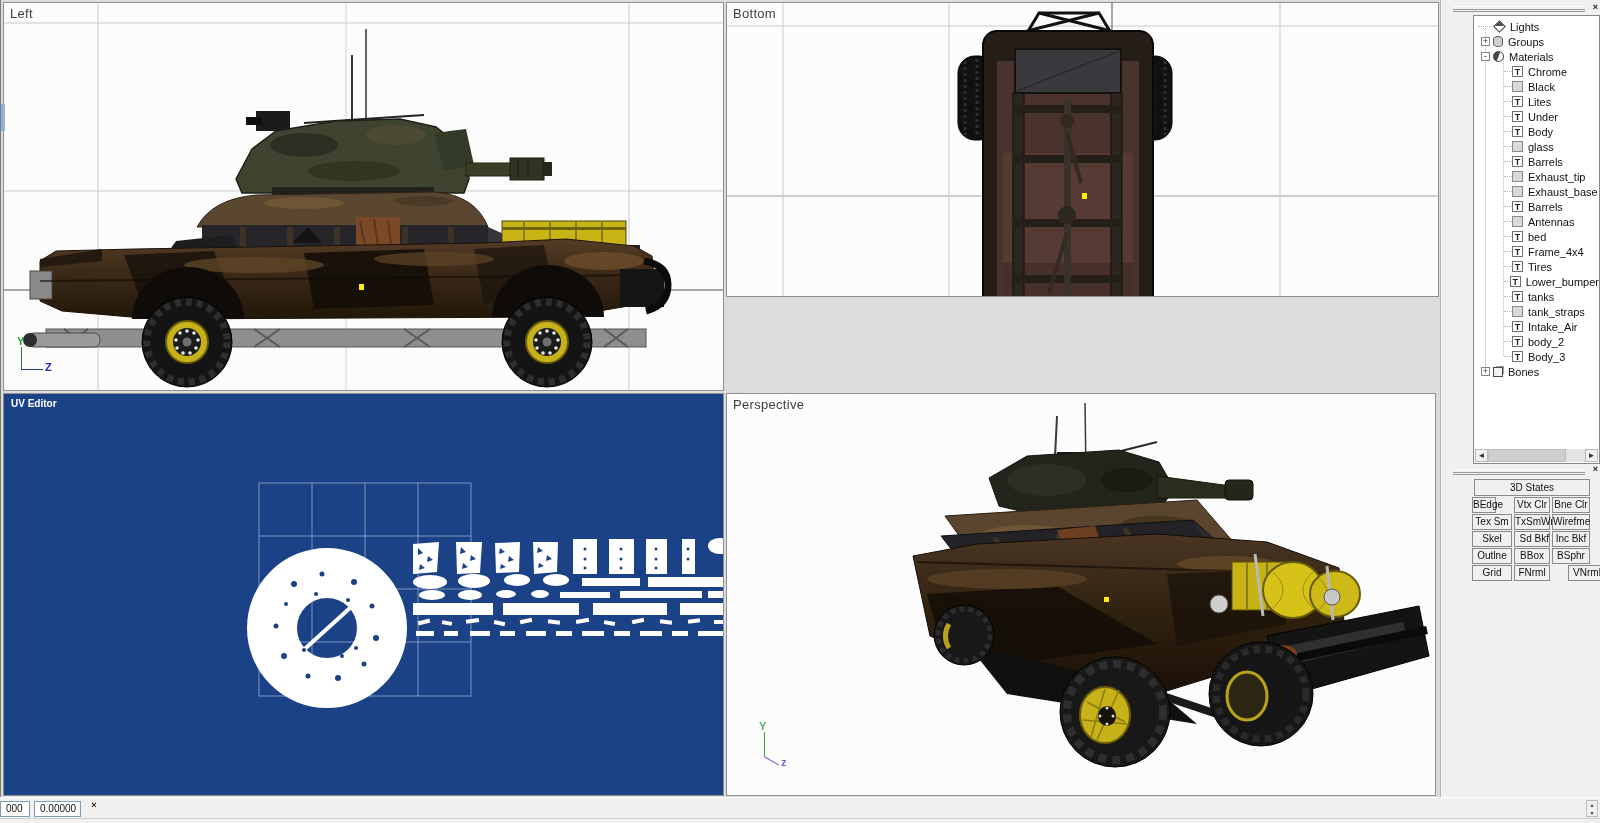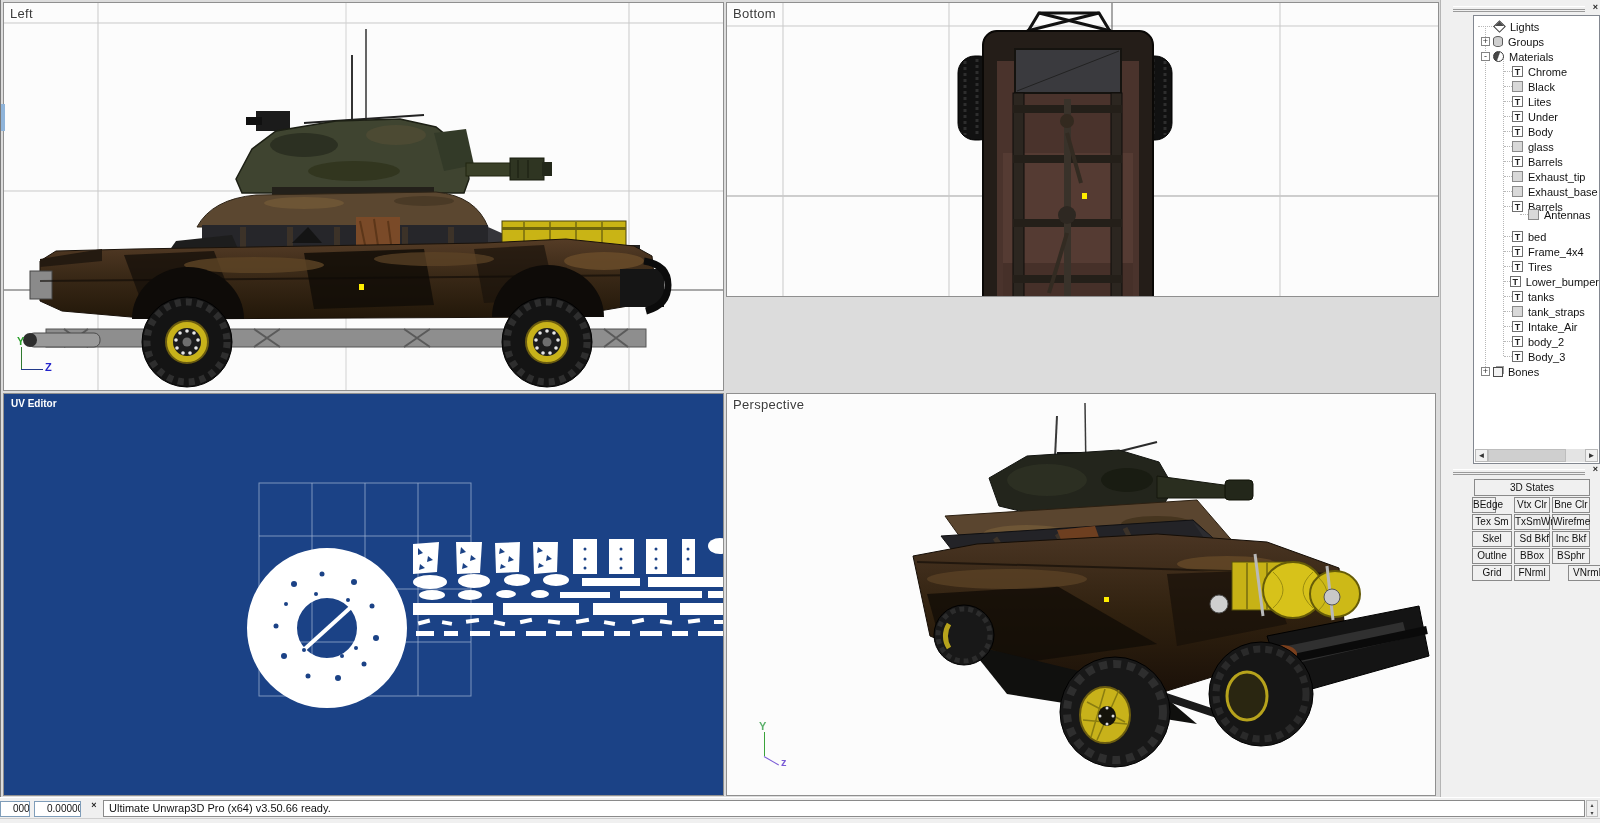--- a/index.html
+++ b/index.html
@@ -60,21 +60,21 @@
   .scroll-track { flex:1; }
 
   .states-title { position:absolute; left:33px; top:479px; width:116px; height:17px; background:#f0f0f0;
     border:1px solid #8a8a8a; font-size:10px; color:#111; text-align:center; line-height:15px; }
   .sbtn { position:absolute; height:16px; background:#f0f0f0; border:1px solid #8a8a8a; font-size:10px; color:#111;
     text-align:center; line-height:14px; cursor:default; }
 
   
   .status-bar { position:absolute; left:0; top:797px; width:1600px; height:21px; background:#f0f0f0; border-top:1px solid #ffffff; }
   .num-field { position:absolute; top:3px; height:16px; background:#ffffff; border:1px solid #7f9db9;
-    font-size:10px; color:#111; line-height:14px; padding-left:12px; overflow:hidden; }
+    font-size:10px; color:#111; line-height:14px; padding-left:5px; overflow:hidden; }
   .mini-close { position:absolute; left:88px; top:2px; width:12px; height:11px; font-size:9px; font-weight:bold;
     color:#222; text-align:center; line-height:10px; }
   .msg-field { position:absolute; left:103px; top:2px; width:1482px; height:17px; background:#ffffff;
     border:1px solid #8a8a8a; font-size:11px; color:#111; line-height:15px; padding-left:5px; white-space:nowrap; overflow:hidden; }
   .spinner { position:absolute; left:1586px; top:2px; width:12px; height:17px; background:#f0f0f0; border:1px solid #bdbdbd;
     font-size:6px; color:#444; text-align:center; line-height:8px; }
   .bottom-strip { position:absolute; left:0; top:818px; width:1600px; height:5px; background:#f0f0f0; border-top:1px solid #cfcfcf; }
 </style>
 </head>
 <body>
@@ -586,21 +586,21 @@
       <div class="trow" style="top:168px;">
         <span class="stub" style="width:8px; margin-left:30px;"></span>
         <span class="ico ico-plain"></span>
         <span class="tlabel">Exhaust_base</span>
       </div>
       <div class="trow" style="top:183px;">
         <span class="stub" style="width:8px; margin-left:30px;"></span>
         <span class="ico ico-tex">T</span>
         <span class="tlabel">Barrels</span>
       </div>
-      <div class="trow" style="top:191px;padding-left:16px;">
+      <div class="trow" style="top:198px;">
         <span class="stub" style="width:8px; margin-left:30px;"></span>
         <span class="ico ico-plain"></span>
         <span class="tlabel">Antennas</span>
       </div>
       <div class="trow" style="top:213px;">
         <span class="stub" style="width:8px; margin-left:30px;"></span>
         <span class="ico ico-tex">T</span>
         <span class="tlabel">bed</span>
       </div>
       <div class="trow" style="top:228px;">
@@ -678,19 +678,18 @@
   <div class="sbtn" style="left:111px; top:548px; width:38px;">BSphr</div>
   <div class="sbtn" style="left:31px; top:565px; width:40px;">Grid</div>
   <div class="sbtn" style="left:73px; top:565px; width:36px;">FNrml</div>
   <div class="sbtn" style="left:111px; top:565px; width:38px;margin-left:16px;">VNrml</div>
 </div>
 
 <div class="status-bar">
   <div class="num-field" style="left:0px; width:30px;">000</div>
   <div class="num-field" style="left:34px; width:47px;">0.00000</div>
   <div class="mini-close">×</div>
-  <div class="msg-field">Ultimate Unwrap3D Pro (x64) v3.50.66 ready.</div>
   <div class="spinner">
     <div>▴</div>
     <div>▾</div>
   </div>
 </div>
 <div class="bottom-strip"></div>
 
 </body></html>

